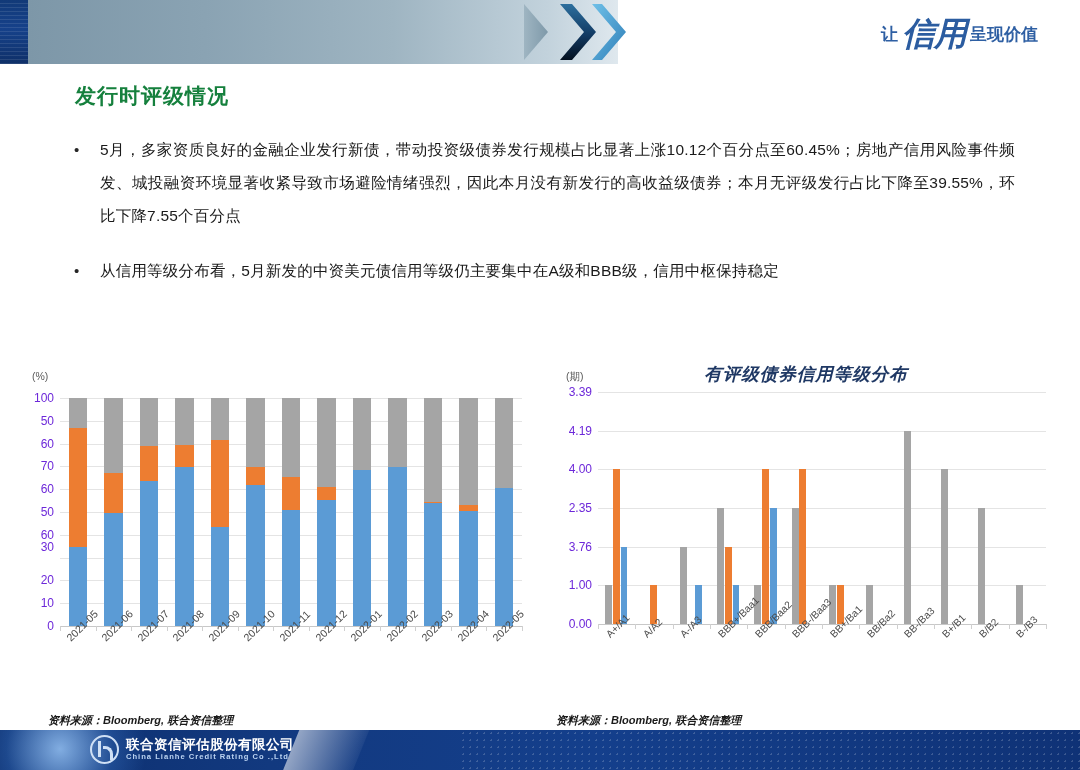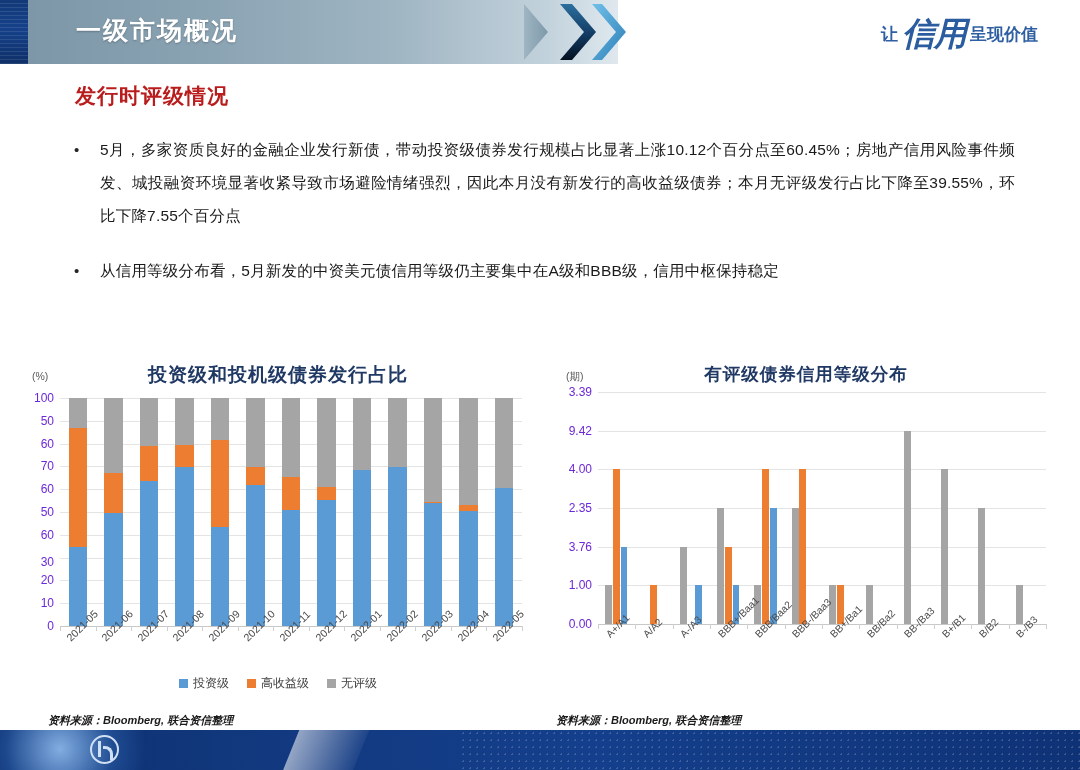--- a/index.html
+++ b/index.html
@@ -26,34 +26,34 @@
   .c2{left:560px;}
   .c3{left:592px;}
   .brand{position:absolute;right:42px;top:14px;height:40px;display:flex;align-items:center;gap:2px;}
   .brand .b-s{font-size:17px;color:#2e5fa3;font-weight:bold;}
   .brand .b-big{font-size:33px;color:#2b5ca0;font-weight:bold;font-style:italic;
     font-family:"Liberation Serif","DejaVu Serif",serif;letter-spacing:-1px;padding:0 2px;}
   .brand .b-e{font-size:17px;color:#2e5fa3;font-weight:bold;}
   .hdr-underline{position:absolute;left:0;top:64px;width:1080px;height:3px;background:#ffffff;}
 
   
-  .section-title{position:absolute;left:75px;top:82px;font-size:21px;font-weight:bold;color:#b91c1c;letter-spacing:1px;}
+  .section-title{position:absolute;left:75px;top:82px;font-size:21px;font-weight:bold;color:#15803d;letter-spacing:1px;}
 
   .bullets{position:absolute;left:70px;top:133px;width:945px;}
   .bullet{display:flex;margin-bottom:22px;}
   .bullet .dot{width:26px;flex:0 0 26px;color:#262626;font-size:15px;line-height:33px;text-align:left;padding-left:4px;}
   .bullet .btxt{flex:1;font-size:15.5px;line-height:33px;color:#1a1a1a;text-align:justify;letter-spacing:.2px;}
 
   
   .chart{position:absolute;top:358px;height:348px;}
   .chart.left{left:18px;width:520px;}
   .chart.right{left:546px;width:520px;}
   .ch-unit{position:absolute;font-size:10.5px;color:#5a5a5a;}
   .ch-title{position:absolute;width:100%;text-align:center;top:4px;font-size:19px;font-weight:bold;color:#1f3864;letter-spacing:1px;}
-  .ch-title.small{font-size:17.5px;font-weight:bold;color:#1f3864;}
+  .ch-title.small{font-size:17.5px;font-weight:bold;color:#1f3864;font-style:italic;}
 
   .plot{position:absolute;}
   .ytick{position:absolute;right:0;transform:translateY(-50%);font-size:12px;color:#6d28d9;text-align:right;white-space:nowrap;}
   .grid{position:absolute;left:0;height:1px;background:#e4e4e4;}
   .axisline{position:absolute;background:#d0d0d0;}
   .tickmark{position:absolute;width:1px;background:#d0d0d0;}
 
   .bar{position:absolute;}
   .seg{position:absolute;left:0;width:100%;}
 
@@ -85,21 +85,20 @@
     border:3px solid #cfe0f5;border-bottom:none;border-left:none;border-radius:0 8px 0 0;}
   .flogo .ftxt .cn{font-size:13.5px;font-weight:bold;color:#ffffff;letter-spacing:.5px;line-height:15px;}
   .flogo .ftxt .en{font-size:7.6px;font-weight:bold;color:#bcd4f2;letter-spacing:1px;line-height:10px;}
 </style>
 </head>
 <body>
 
 <div class="header">
   <div class="hdr-left-strip"></div>
   <div class="hdr-band"></div>
-  <div class="hdr-title">一级市场概况</div>
 
   <div class="chev c1">
     <svg width="46" height="56" viewBox="0 0 46 56">
         <defs>
           <linearGradient id="g1" x1="0" y1="0" x2="1" y2="0">
             <stop offset="0" stop-color="#9fb5c2"></stop>
             <stop offset="1" stop-color="#7e99a9"></stop>
           </linearGradient>
         </defs>
         <path d="M0 0 L24 28 L0 56 Z" fill="url(#g1)"></path>
@@ -145,21 +144,20 @@
     <div class="btxt">5月，多家资质良好的金融企业发行新债，带动投资级债券发行规模占比显著上涨10.12个百分点至60.45%；房地产信用风险事件频发、城投融资环境显著收紧导致市场避险情绪强烈，因此本月没有新发行的高收益级债券；本月无评级发行占比下降至39.55%，环比下降7.55个百分点</div>
   </div>
   <div class="bullet">
     <div class="dot">•</div>
     <div class="btxt">从信用等级分布看，5月新发的中资美元债信用等级仍主要集中在A级和BBB级，信用中枢保持稳定</div>
   </div>
 </div>
 
 <div class="chart left">
   <div class="ch-unit" style="left:14px;top:12px;">(%)</div>
-  <div class="ch-title">投资级和投机级债券发行占比</div>
   <div class="plot" id="plotL" style="left:42px;top:40px;width:462px;height:228px;">
       <div class="grid" style="top:228px;width:462px;"></div>
       <div class="grid" style="top:205.2px;width:462px;"></div>
       <div class="grid" style="top:182.4px;width:462px;"></div>
       <div class="grid" style="top:159.60000000000002px;width:462px;"></div>
       <div class="grid" style="top:136.8px;width:462px;"></div>
       <div class="grid" style="top:114px;width:462px;"></div>
       <div class="grid" style="top:91.20000000000002px;width:462px;"></div>
       <div class="grid" style="top:68.4px;width:462px;"></div>
       <div class="grid" style="top:45.599999999999994px;width:462px;"></div>
@@ -238,38 +236,24 @@
       <div class="tickmark" style="left:390.92307692307696px;top:228px;height:5px;"></div>
       <div class="bar" style="left:434.9907692307692px;bottom:0;width:18.48px;height:228px;">
         <div class="seg" style="bottom:0px;height:137.82600000000002px;background:#5B9BD5;"></div>
         <div class="seg" style="bottom:137.82600000000002px;height:90.17399999999999px;background:#A5A5A5;"></div>
       </div>
       <div class="tickmark" style="left:426.46153846153845px;top:228px;height:5px;"></div>
       <div class="tickmark" style="left:462px;top:228px;height:5px;"></div>
     </div>
   <div id="ylabL"></div>
   <div id="xlabL"></div>
-  <div class="legend" id="legL" style="top:317px;">
-      <div class="li">
-        <span class="sw" style="background:#5B9BD5;"></span>
-        <span>投资级</span>
-      </div>
-      <div class="li">
-        <span class="sw" style="background:#ED7D31;"></span>
-        <span>高收益级</span>
-      </div>
-      <div class="li">
-        <span class="sw" style="background:#A5A5A5;"></span>
-        <span>无评级</span>
-      </div>
-    </div>
 <div class="ytick" style="top:268px;left:0px;width:36px;">0</div>
     <div class="ytick" style="top:245.2px;left:0px;width:36px;">10</div>
     <div class="ytick" style="top:222.4px;left:0px;width:36px;">20</div>
-    <div class="ytick" style="top:204px;left:0px;width:36px;">30</div>
+    <div class="ytick" style="top:189px;left:0px;width:36px;">30</div>
     <div class="ytick" style="top:176.8px;left:0px;width:36px;">60</div>
     <div class="ytick" style="top:154px;left:0px;width:36px;">50</div>
     <div class="ytick" style="top:131.20000000000002px;left:0px;width:36px;">60</div>
     <div class="ytick" style="top:108.4px;left:0px;width:36px;">70</div>
     <div class="ytick" style="top:85.6px;left:0px;width:36px;">60</div>
     <div class="ytick" style="top:62.79999999999998px;left:0px;width:36px;">50</div>
     <div class="ytick" style="top:40px;left:0px;width:36px;">100</div>
     <div class="xlab" style="left:45.769230769230774px;top:277px;">2021-05</div>
     <div class="xlab" style="left:81.3076923076923px;top:277px;">2021-06</div>
     <div class="xlab" style="left:116.84615384615387px;top:277px;">2021-07</div>
@@ -332,21 +316,21 @@
       <div class="tickmark" style="left:410.6666666666667px;top:232px;height:5px;"></div>
       <div class="tickmark" style="left:448px;top:232px;height:5px;"></div>
     </div>
   <div id="ylabR"></div>
   <div id="xlabR"></div>
 <div class="ytick" style="top:266px;left:0px;width:46px;">0.00</div>
     <div class="ytick" style="top:227.33333333333334px;left:0px;width:46px;">1.00</div>
     <div class="ytick" style="top:188.66666666666669px;left:0px;width:46px;">3.76</div>
     <div class="ytick" style="top:150px;left:0px;width:46px;">2.35</div>
     <div class="ytick" style="top:111.33333333333334px;left:0px;width:46px;">4.00</div>
-    <div class="ytick" style="top:72.66666666666666px;left:0px;width:46px;">9.42</div>
+    <div class="ytick" style="top:72.66666666666666px;left:0px;width:46px;">4.19</div>
     <div class="ytick" style="top:34px;left:0px;width:46px;">3.39</div>
     <div class="xlab r" style="left:57.66666666666667px;top:274px;">A+/A1</div>
     <div class="xlab r" style="left:95.00000000000001px;top:274px;">A/A2</div>
     <div class="xlab r" style="left:132.33333333333334px;top:274px;">A-/A3</div>
     <div class="xlab r" style="left:169.66666666666666px;top:274px;">BBB+/Baa1</div>
     <div class="xlab r" style="left:207px;top:274px;">BBB/Baa2</div>
     <div class="xlab r" style="left:244.33333333333337px;top:274px;">BBB-/Baa3</div>
     <div class="xlab r" style="left:281.6666666666667px;top:274px;">BB+/Ba1</div>
     <div class="xlab r" style="left:319.00000000000006px;top:274px;">BB/Ba2</div>
     <div class="xlab r" style="left:356.33333333333337px;top:274px;">BB-/Ba3</div>
@@ -357,14 +341,18 @@
 
 <div class="source src-l">资料来源：Bloomberg, 联合资信整理</div>
 <div class="source src-r">资料来源：Bloomberg, 联合资信整理</div>
 
 <div class="footer">
   <div class="glow"></div>
   <div class="slash"></div>
   <div class="dots"></div>
   <div class="flogo">
     <div class="mark"></div>
+    <div class="ftxt">
+      <div class="cn">联合资信评估股份有限公司</div>
+      <div class="en">China Lianhe Credit Rating Co .,Ltd</div>
+    </div>
   </div>
 </div>
 
 </body></html>

